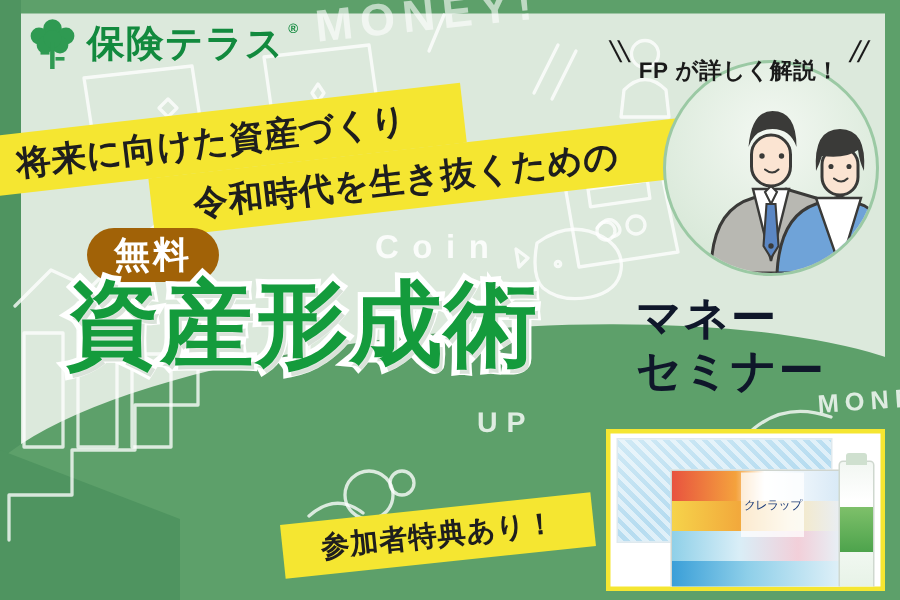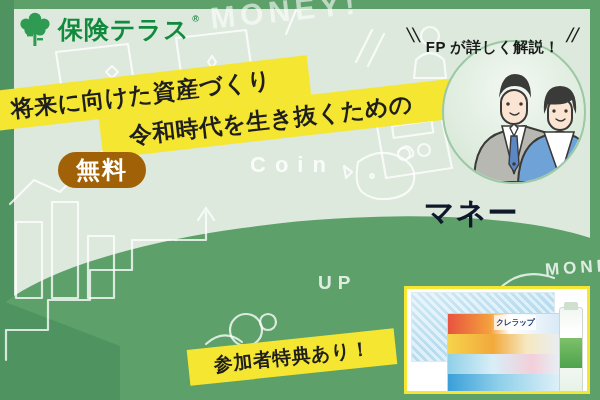--- a/index.html
+++ b/index.html
@@ -313,24 +313,24 @@
   }
   .gift-strip { position: absolute; left: 0; width: 112px; height: 20px; }
   .s1 { top: 0;  background: linear-gradient(90deg,#e8533f 0%,#f4a23d 38%,#ffffff 55%,#d8e9f6 100%); }
   .s2 { top: 20px; background: linear-gradient(90deg,#f6d34a 0%,#f2a93c 40%,#f6e8c0 70%,#e9eef3 100%); }
   .s3 { top: 40px; background: linear-gradient(90deg,#8fd0e8 0%,#d9eef7 40%,#f2cfd9 75%,#e7f0f6 100%); }
   .s4 { top: 60px; background: linear-gradient(90deg,#3a9fd8 0%,#8ecfe9 45%,#dff0f8 100%); }
   .gift-wrapname {
     position: absolute;
     left: 46px; top: 1px;
     font-size: 8px;
-    font-weight: 700;
+    font-weight: 400;
     color: #1c3c7a;
     background: rgba(255,255,255,0.75);
-    padding: 2px 2px;
+    padding: 16px 2px;
     letter-spacing: -0.5px;
   }
   .gift-bottle {
     position: absolute;
     left: 152px; top: 18px;
     width: 22px; height: 86px;
     background: linear-gradient(180deg,#f2f7f2 0%,#ffffff 30%,#e6f2e6 100%);
     border: 1px solid #cfd8cf;
     border-radius: 3px 3px 2px 2px;
   }
@@ -494,22 +494,24 @@
     <span class="ribbon-text">将来に向けた資産づくり</span>
   </div>
   <div class="ribbon ribbon2">
     <span class="ribbon-text">令和時代を生き抜くための</span>
   </div>
 
   <div class="free-badge">
     <span>無料</span>
   </div>
 
+  <div class="main-title">資産形成術</div>
   <div class="seminar">
     <div>マネー</div>
+    <div>セミナー</div>
   </div>
 
   <div class="ribbon ribbon3">
     <span class="ribbon-text">参加者特典あり！</span>
   </div>
 
   <div class="gift">
     <div class="gift-cloth">
       <div class="gift-label">
         <div>ROYAL STYLE</div>

